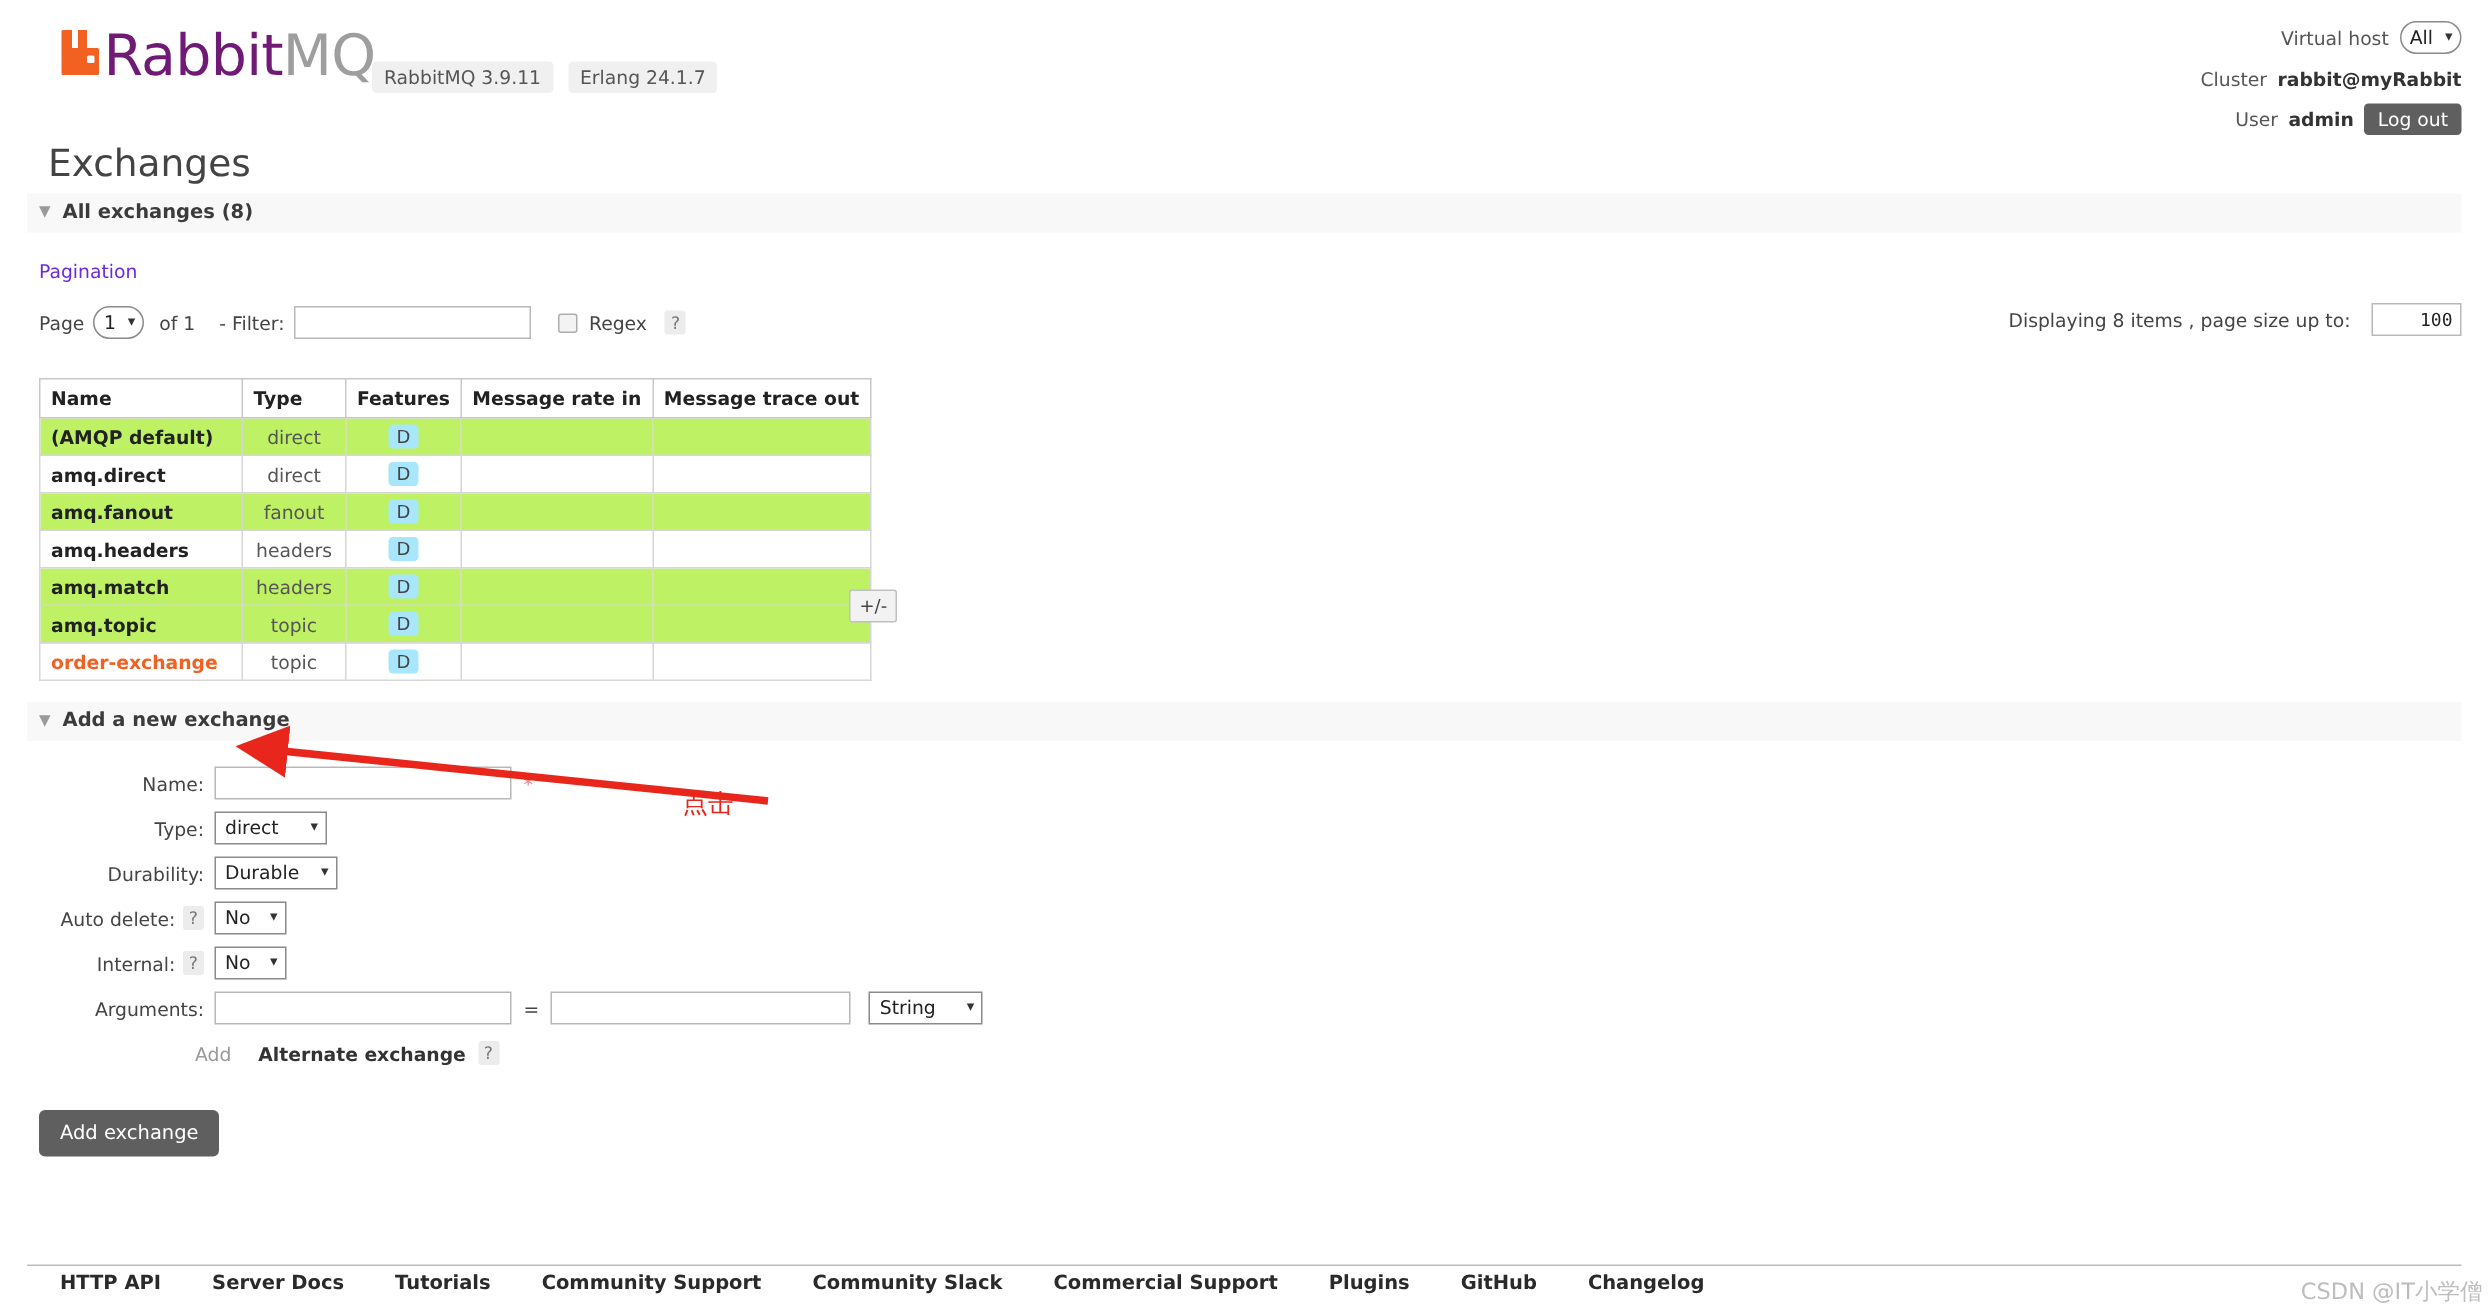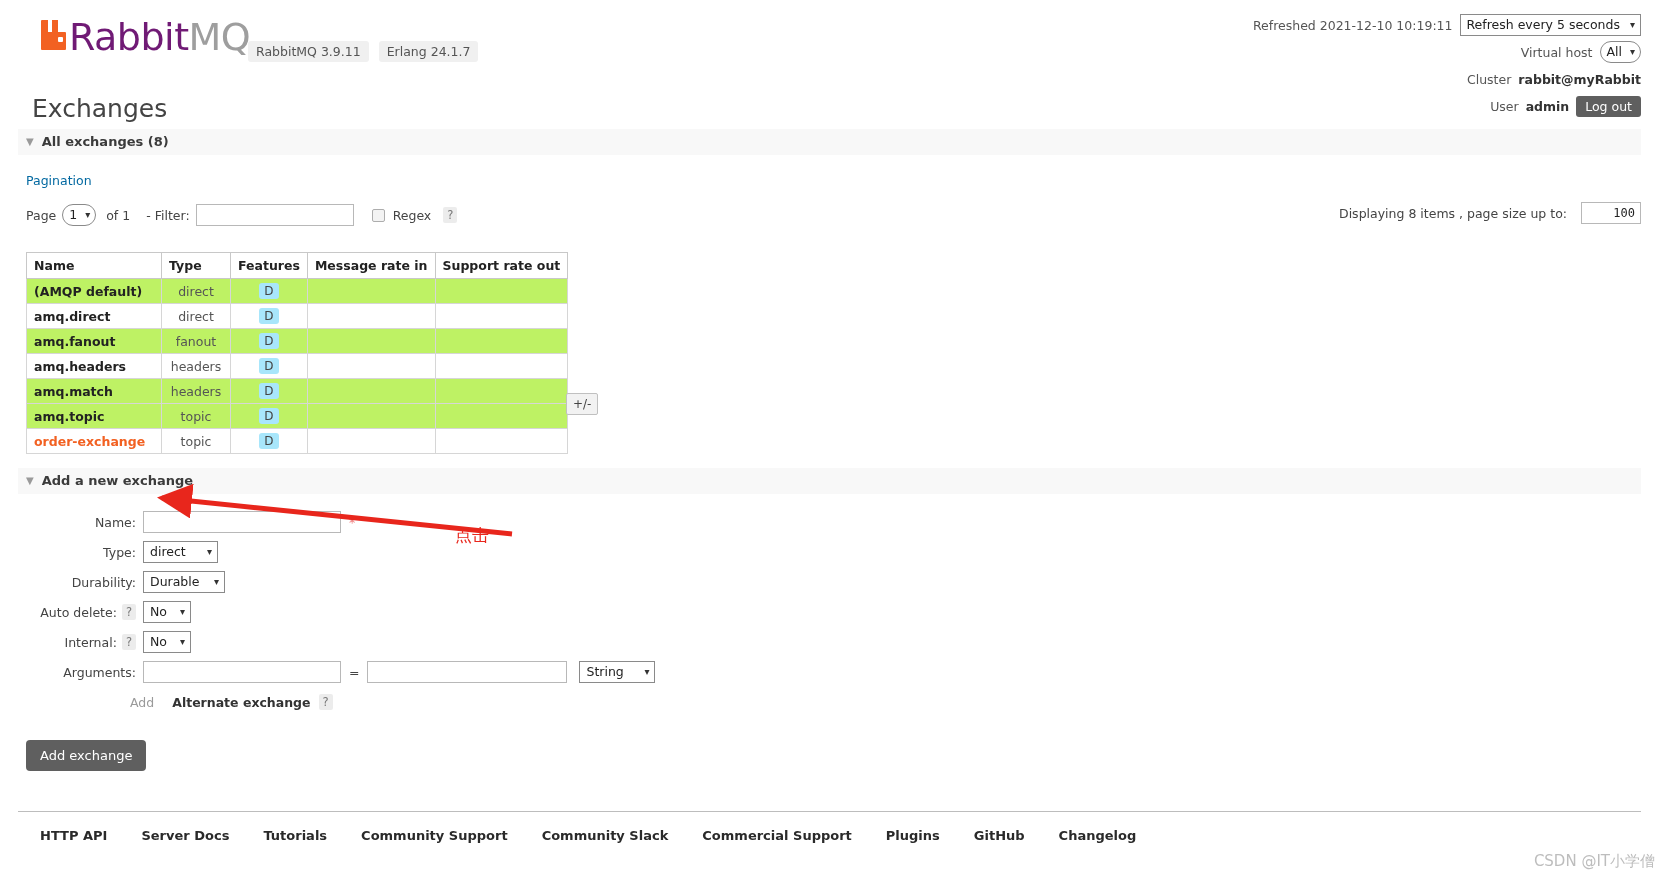--- a/index.html
+++ b/index.html
@@ -77,21 +77,21 @@
     font-size: 25px; font-weight: normal; color: #444;
     margin: 16px 0 6px 14px; font-family: "DejaVu Sans", "Liberation Sans", sans-serif;
   }
   .section-head {
     background: #f8f8f8; padding: 5px 8px 6px 8px;
     font-size: 13px; font-weight: bold; color: #3b3b3b;
     display: flex; align-items: center; gap: 8px; cursor: pointer;
   }
   .caret { color: #9a9a9a; font-size: 10px; }
 
-  .pagination-label { margin: 18px 0 0 8px; color: #0369a1; font-size: 12.5px; }
+  .pagination-label { margin: 18px 0 0 8px; color: #6d28d9; font-size: 12.5px; }
   .pag-row {
     display: flex; align-items: center; margin: 14px 0 0 8px;
     font-size: 12.5px; color: #444; position: relative; height: 26px;
   }
   .pag-row .lbl { margin-right: 6px; }
   .txtinput {
     border: 1px solid #b8b8b8; background: #fff; height: 22px;
     font-size: 12.5px; padding: 2px 5px; color: #222;
     font-family: "DejaVu Sans", "Liberation Sans", sans-serif;
   }
@@ -151,22 +151,22 @@
   .addlink { color: #9a9a9a; margin-left: 112px; margin-right: 18px; cursor: pointer; }
   .alt-exch { font-weight: bold; color: #333; margin-right: 8px; }
   .btn-primary {
     background: #5f5f5f; color: #fff; border: none; border-radius: 4px;
     padding: 8px 14px; font-size: 13px; cursor: pointer; margin: 20px 0 0 8px;
     font-family: "DejaVu Sans", "Liberation Sans", sans-serif;
   }
 
   
   #footer {
-    position: absolute; left: 18px; right: 18px; bottom: 34px;
-    border-top: 1px solid #bdbdbd; padding-top: 16px;
+    position: absolute; left: 18px; right: 18px; bottom: 14px;
+    border-top: 1px solid #bdbdbd; padding-top: 4px;
   }
   #footer .links { display: flex; gap: 34px; padding-left: 22px; }
   #footer a {
     color: #2a2a2a; font-weight: bold; font-size: 13px; text-decoration: none; cursor: pointer;
   }
   .watermark {
     position: absolute; right: 4px; bottom: 6px;
     color: #bdbdbd; font-size: 15px;
     font-family: "DejaVu Sans", "Liberation Sans", sans-serif;
   }
@@ -198,24 +198,20 @@
         <span class="logo-tm">TM</span>
     </div>
 
     <div class="ver-badges">
       <span class="ver-badge">RabbitMQ 3.9.11</span>
       <span class="ver-badge">Erlang 24.1.7</span>
     </div>
 
     <div class="header-right">
       <div class="hr-line">
-        <span class="hr-label">Refreshed 2021-12-10 10:19:11</span>
-        <span class="sel">Refresh every 5 seconds</span>
-      </div>
-      <div class="hr-line">
         <span class="hr-label">Virtual host</span>
         <span class="sel small">All</span>
       </div>
       <div class="hr-line">
         <span class="hr-label">Cluster</span>
         <span class="strong">rabbit@myRabbit</span>
       </div>
       <div class="hr-line">
         <span class="hr-label">User</span>
         <span class="strong">admin</span>
@@ -253,21 +249,21 @@
     </div>
 
     <table class="exchanges">
       <thead>
         <tr>
           <th style="width:135px;">Name</th>
           <th style="width:69px;">Type</th>
           <th style="width:68px;">Features</th>
           <th class="col-rate">Message rate in</th>
           <th class="col-rate" style="position:relative;">
-            <span>Support rate out</span>
+            <span>Message trace out</span>
           </th>
         </tr>
       </thead>
       <tbody>
         <tr class="alt">
           <td class="name">(AMQP default)</td>
           <td class="type">direct</td>
           <td class="features"><span class="feat">D</span></td>
           <td></td>
           <td></td>

